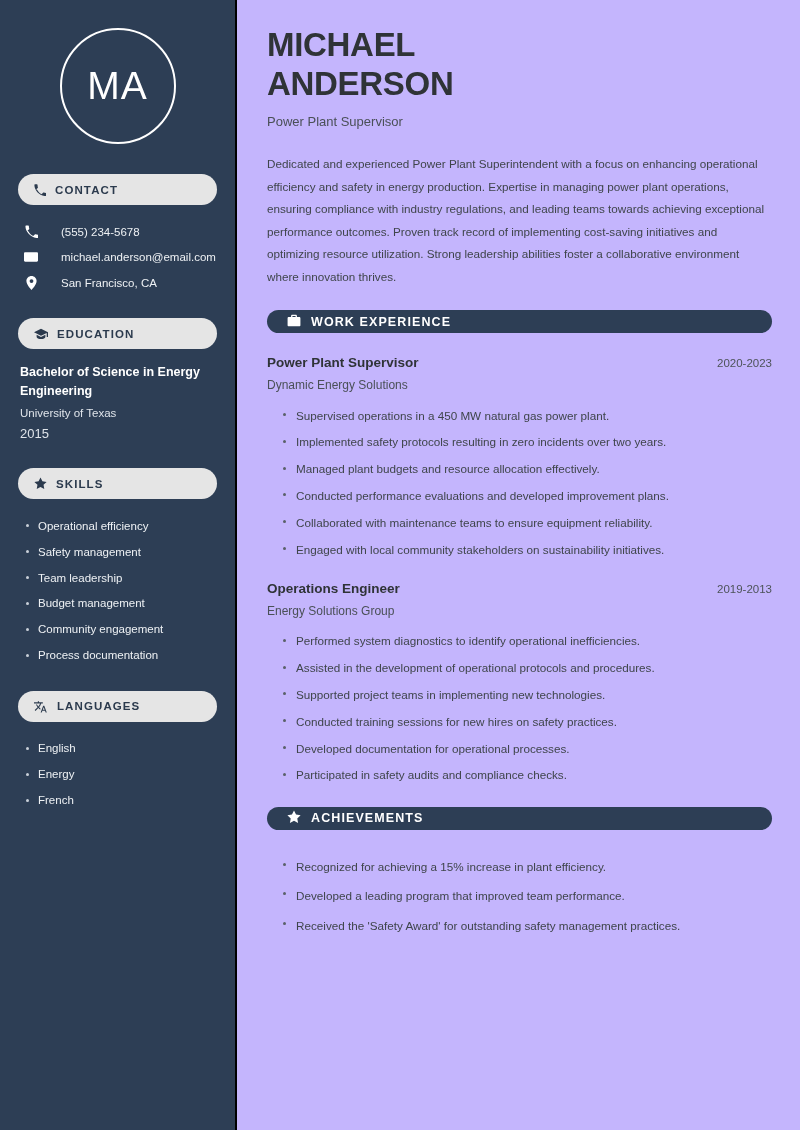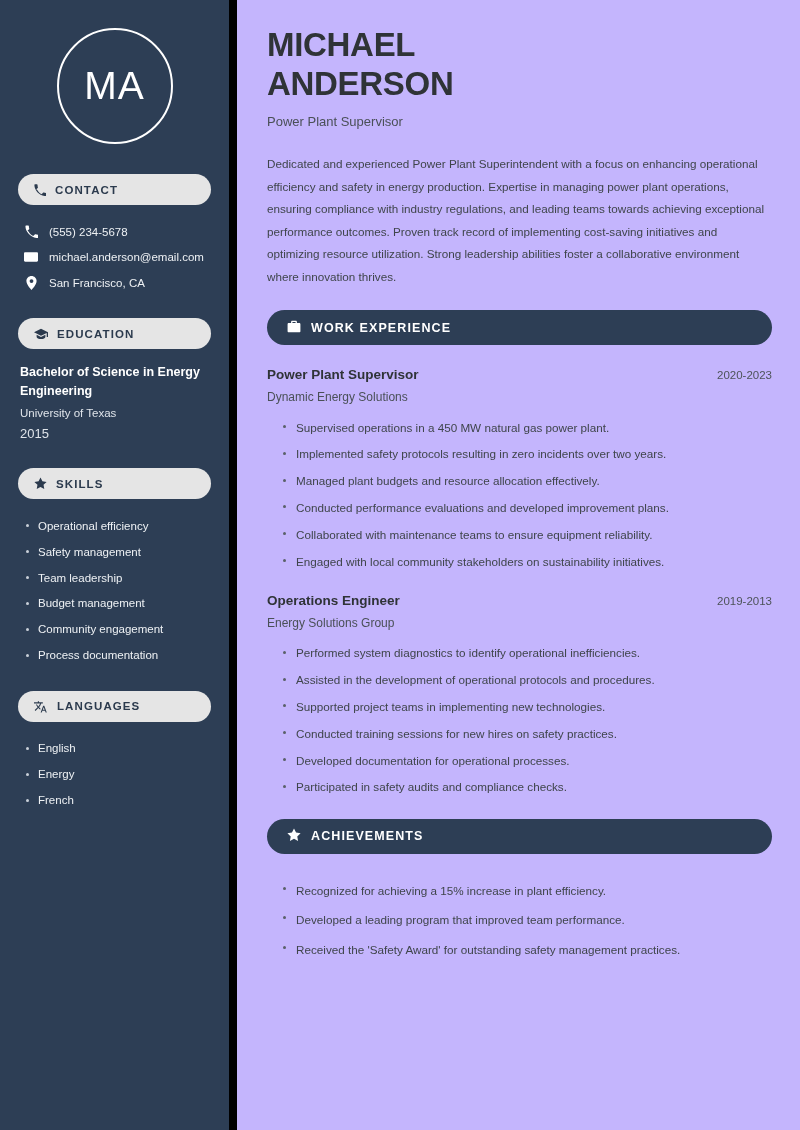--- a/index.html
+++ b/index.html
@@ -18,21 +18,21 @@
     display: flex;
     background: #f6f6f7;
     overflow: hidden;
   }
 
   
   .sidebar {
     width: 237px;
     min-width: 237px;
     background: #2d3e55;
-    border-right: 8px solid #000000;
+    border-right: 2px solid #000000;
     padding: 0 18px;
     color: #ffffff;
   }
 
   .monogram-wrap {
     display: flex;
     justify-content: center;
     padding-top: 28px;
     padding-bottom: 30px;
   }
@@ -63,21 +63,21 @@
     font-weight: bold;
     letter-spacing: 1.1px;
     margin-bottom: 14px;
   }
   .pill svg { display: block; }
 
   .contact-list { margin-bottom: 22px; }
   .contact-row {
     display: flex;
     align-items: center;
-    gap: 11px;
+    gap: 23px;
     padding: 6px 0 6px 6px;
     font-size: 11.5px;
     color: #eef1f4;
   }
   .contact-row .ci { width: 14px; display: flex; justify-content: center; flex: 0 0 14px; }
 
   .edu-block { padding: 0 2px 0 2px; margin-bottom: 24px; }
   .edu-degree {
     font-size: 12.5px;
     font-weight: bold;
@@ -133,21 +133,21 @@
     line-height: 1.92;
     color: #3f454b;
     margin-bottom: 22px;
     max-width: 505px;
   }
 
   .bar {
     background: #2d3e55;
     color: #ffffff;
     border-radius: 40px;
-    height: 35px;
+    height: 23px;
     display: flex;
     align-items: center;
     gap: 10px;
     padding: 0 20px;
     font-size: 12.5px;
     font-weight: bold;
     letter-spacing: 1.1px;
     margin-bottom: 22px;
   }
 

